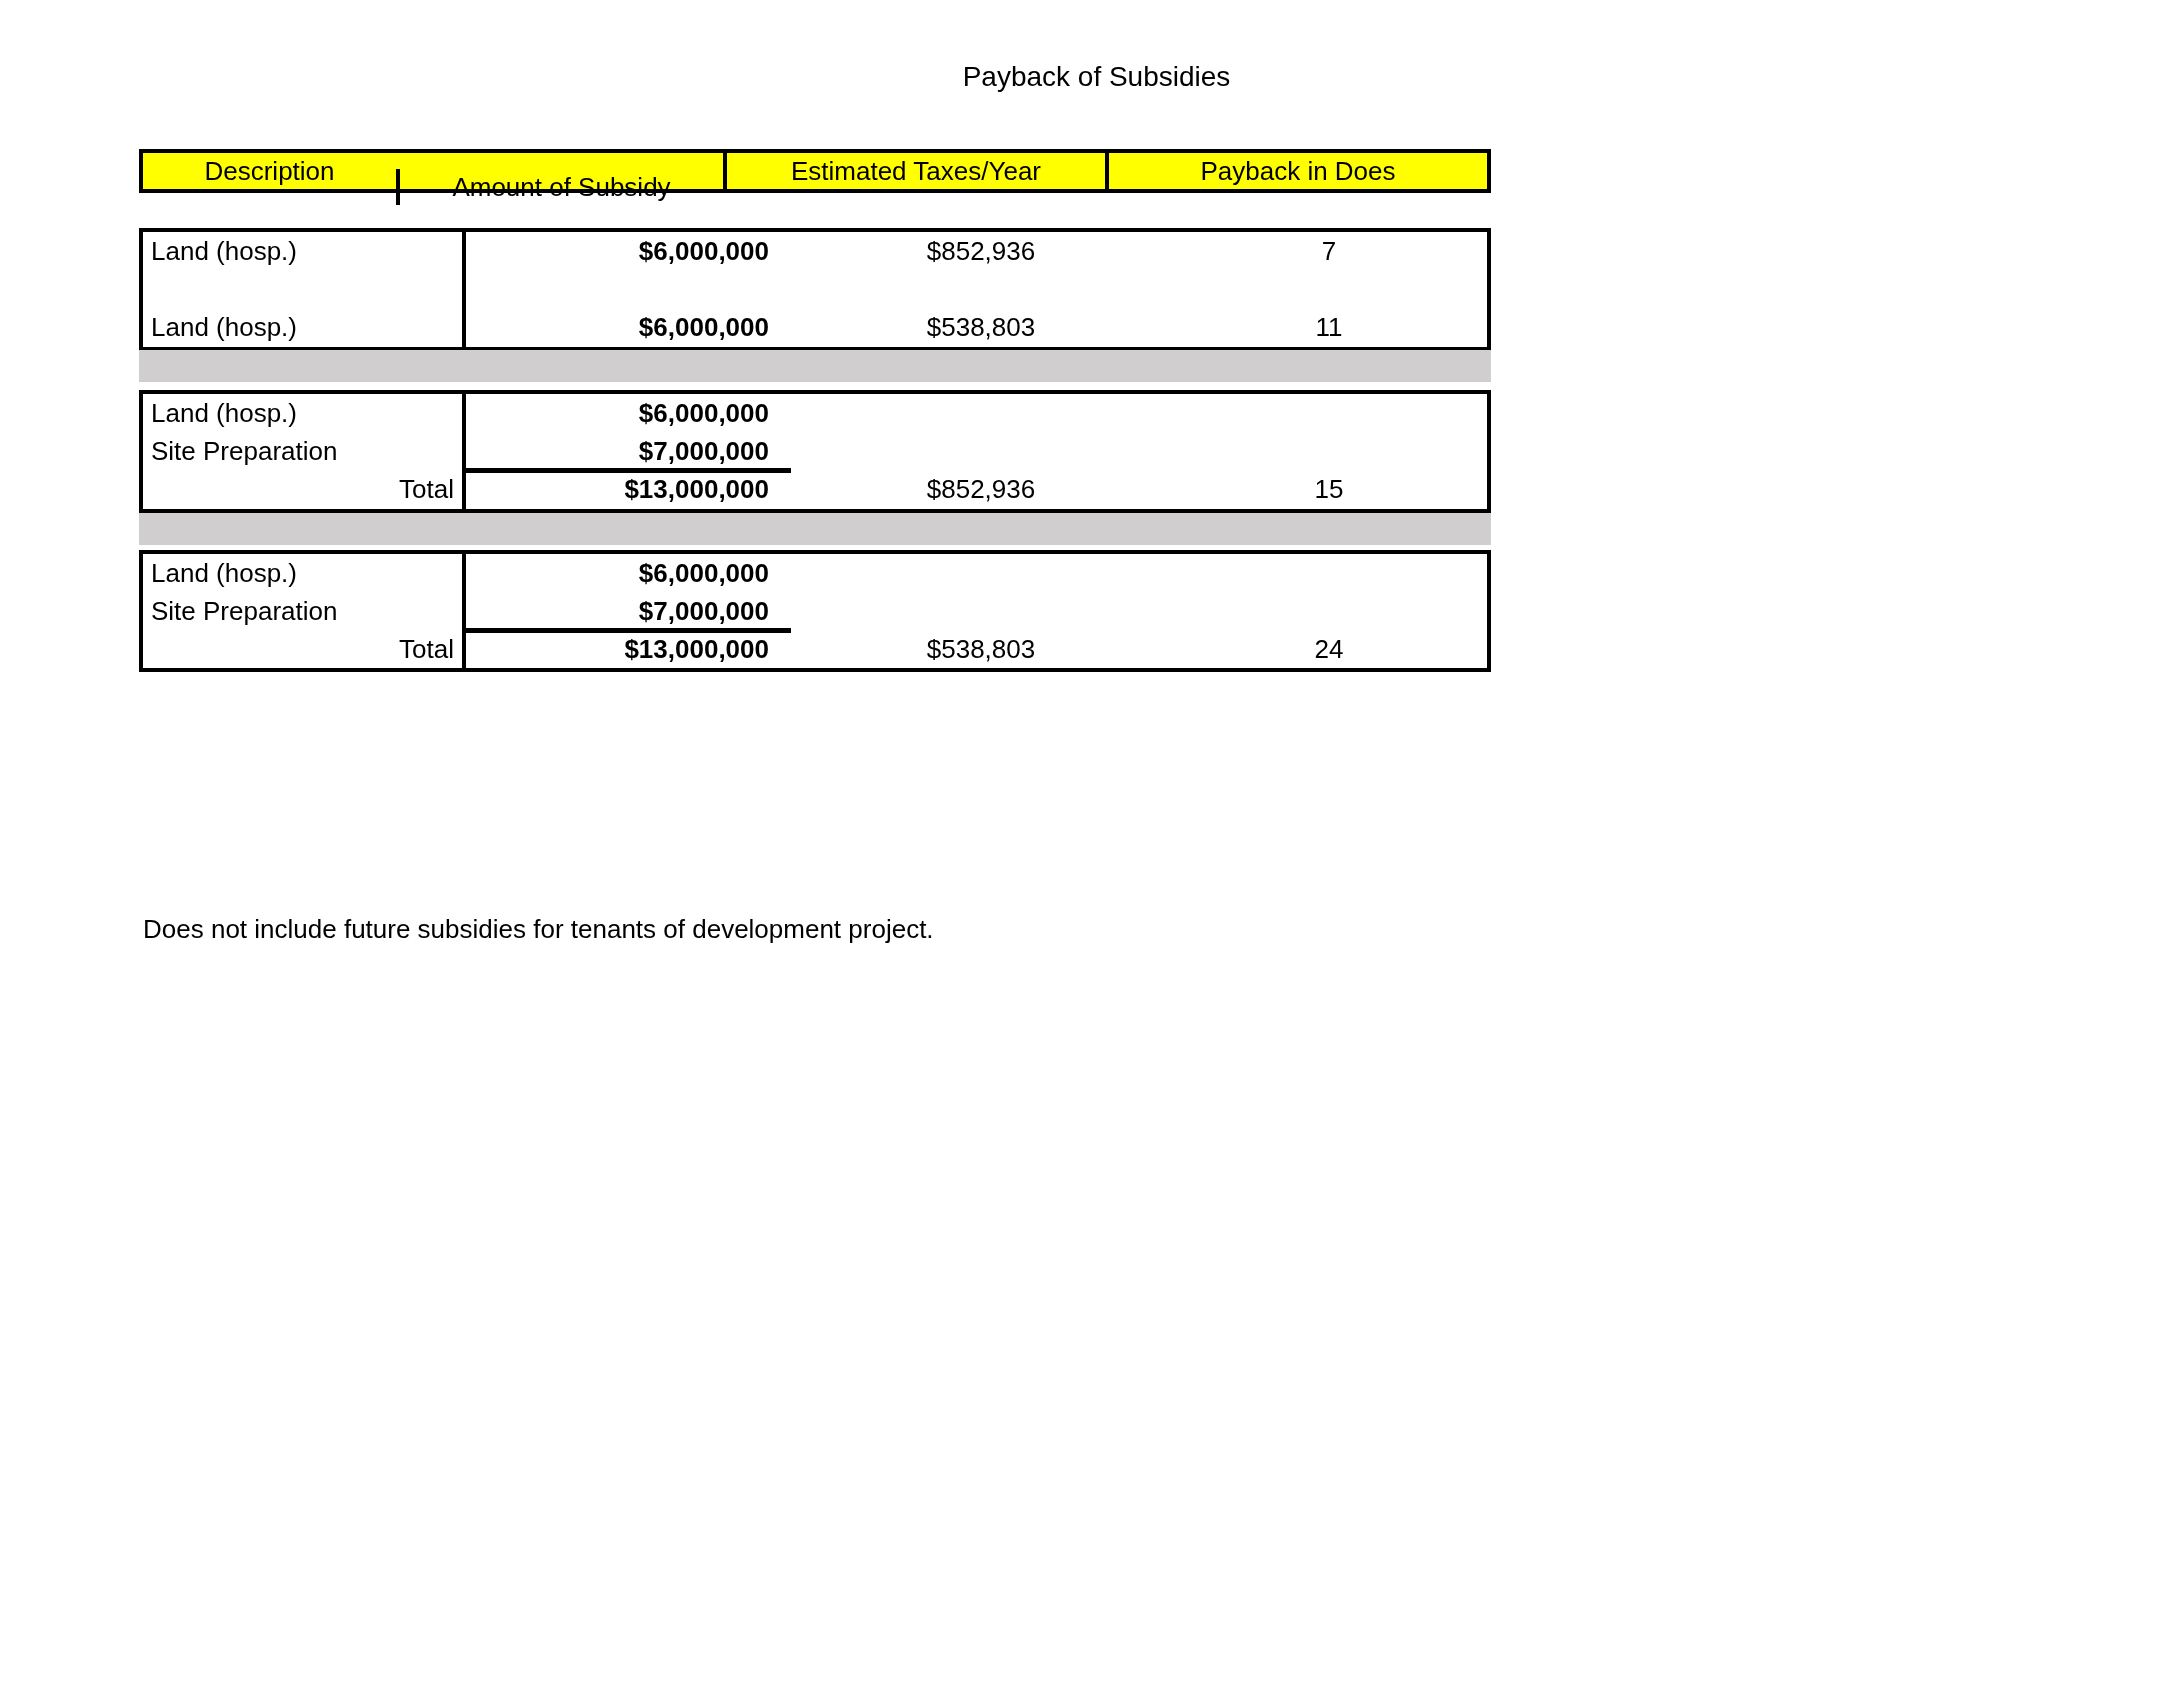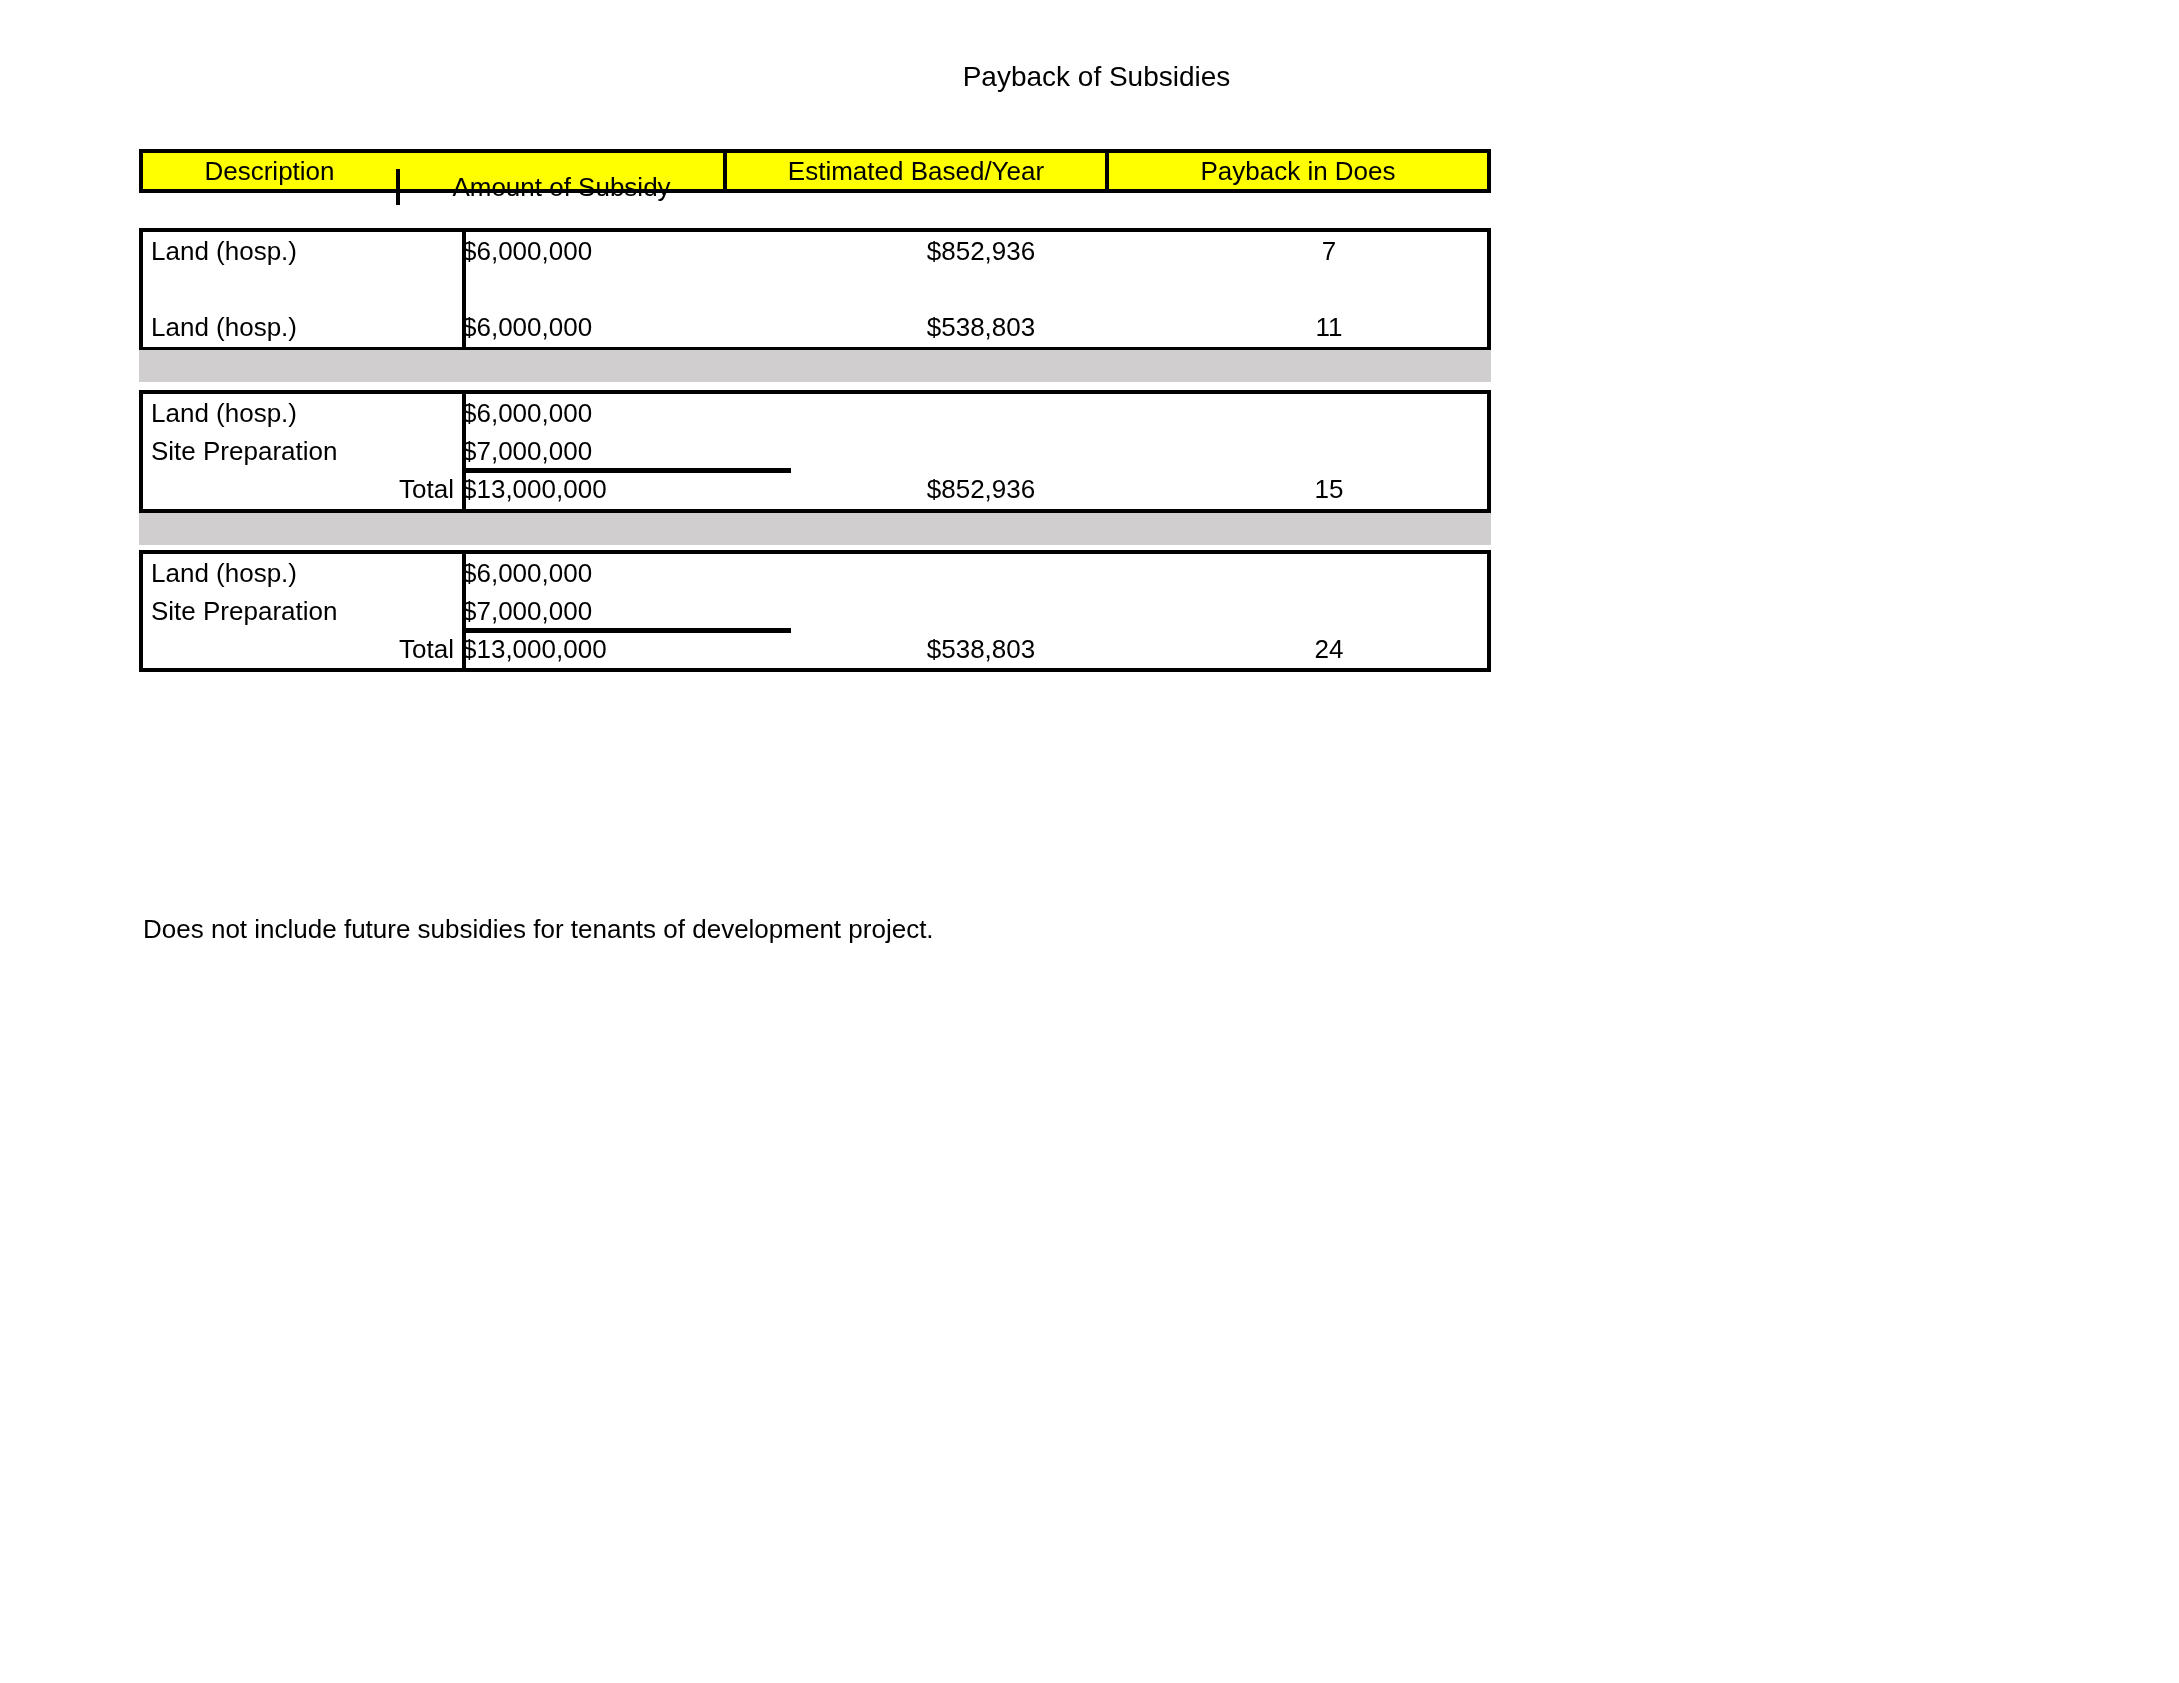--- a/index.html
+++ b/index.html
@@ -26,21 +26,21 @@
     border:4px solid var(--border,#000);box-sizing:border-box;
   }
   .b1{top:228px;height:123px;}
   .b2{top:390px;height:123px;}
   .b3{top:550px;height:122px;}
   .vline{position:absolute;left:319px;top:0;bottom:0;width:4px;background:var(--border,#000);}
   .rows{display:flex;flex-direction:column;height:100%;border-radius:28px;}
   .brow{flex:1;display:flex;align-items:center;}
   .c-desc{width:319px;padding-left:8px;box-sizing:border-box;}
   .c-desc.total-label{text-align:right;padding-right:8px;padding-left:16px;}
-  .c-amt{width:329px;text-align:left;padding-right:22px;box-sizing:border-box;}
+  .c-amt{width:329px;text-align:right;padding-right:22px;box-sizing:border-box;font-weight:bold;}
   .c-tax{width:380px;text-align:center;box-sizing:border-box;}
   .c-pay{flex:1;text-align:center;}
   .sumline{position:absolute;left:323px;width:325px;height:5px;background:var(--border,#000);top:74px;}
   
   .graybar{position:absolute;left:139px;width:1352px;height:32px;background:var(--separator,#D0CECE);}
   .gb1{top:350px;}
   .gb2{top:513px;}
   
   .note{position:absolute;left:143px;white-space:nowrap;}
   .n1{top:755px;}
@@ -50,21 +50,21 @@
 </head>
 <body>
 
 <div class="page">
 
   <div class="title">Payback of Subsidies</div>
 
   <div class="hdr">
     <div class="hc hc1">Description</div>
     <div class="hc hc2">Amount of Subsidy</div>
-    <div class="hc hc3">Estimated Based/Year</div>
+    <div class="hc hc3">Estimated Taxes/Year</div>
     <div class="hc hc4">Payback in Does</div>
   </div>
 
   <div class="block b1">
     <div class="vline"></div>
     <div class="rows">
       <div class="brow">
         <div class="c-desc">Land (hosp.)</div>
         <div class="c-amt">$6,000,000</div>
         <div class="c-tax">$852,936</div>

